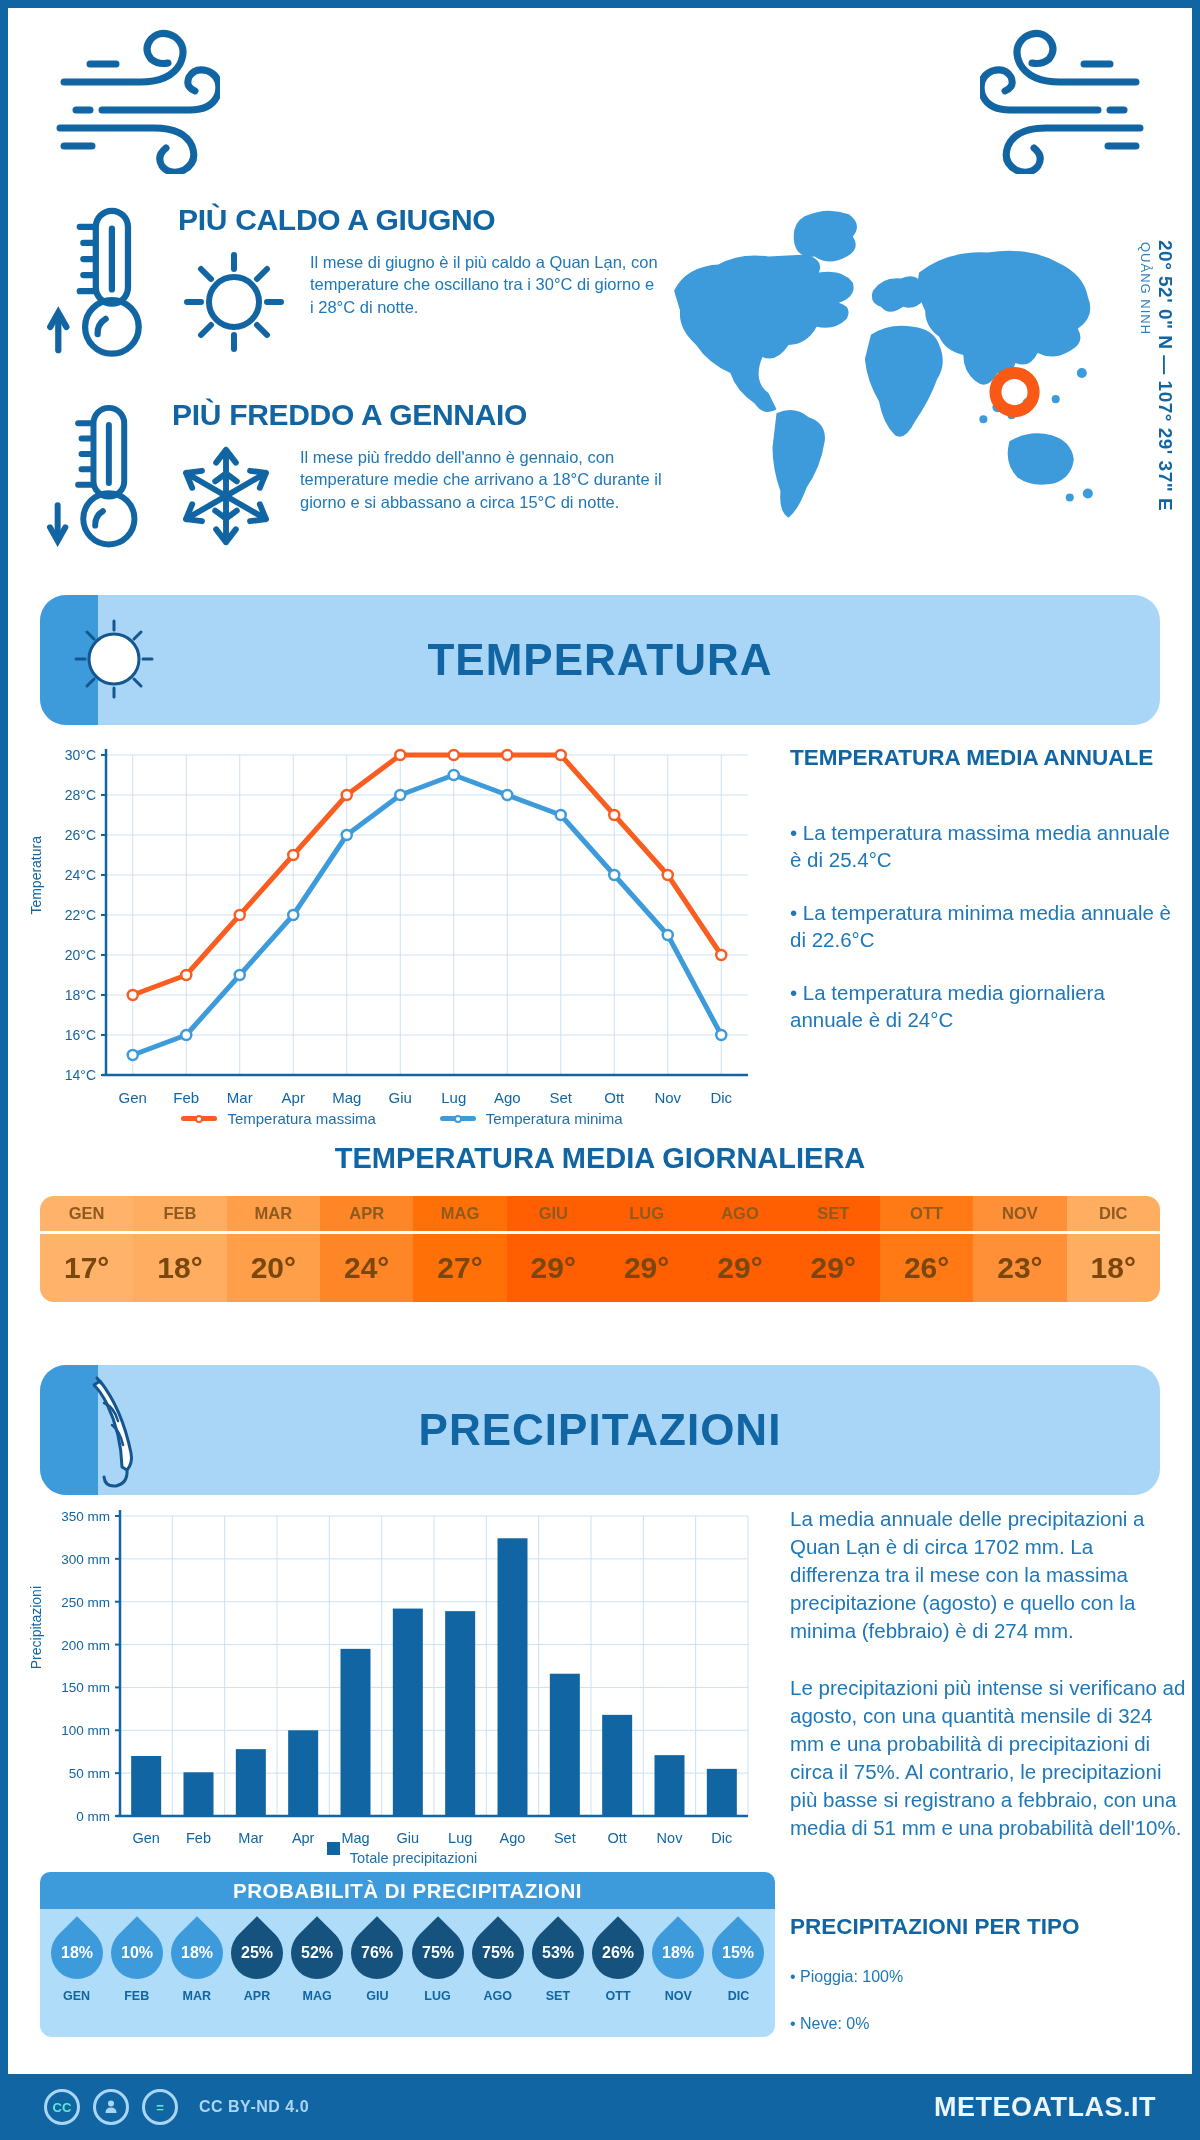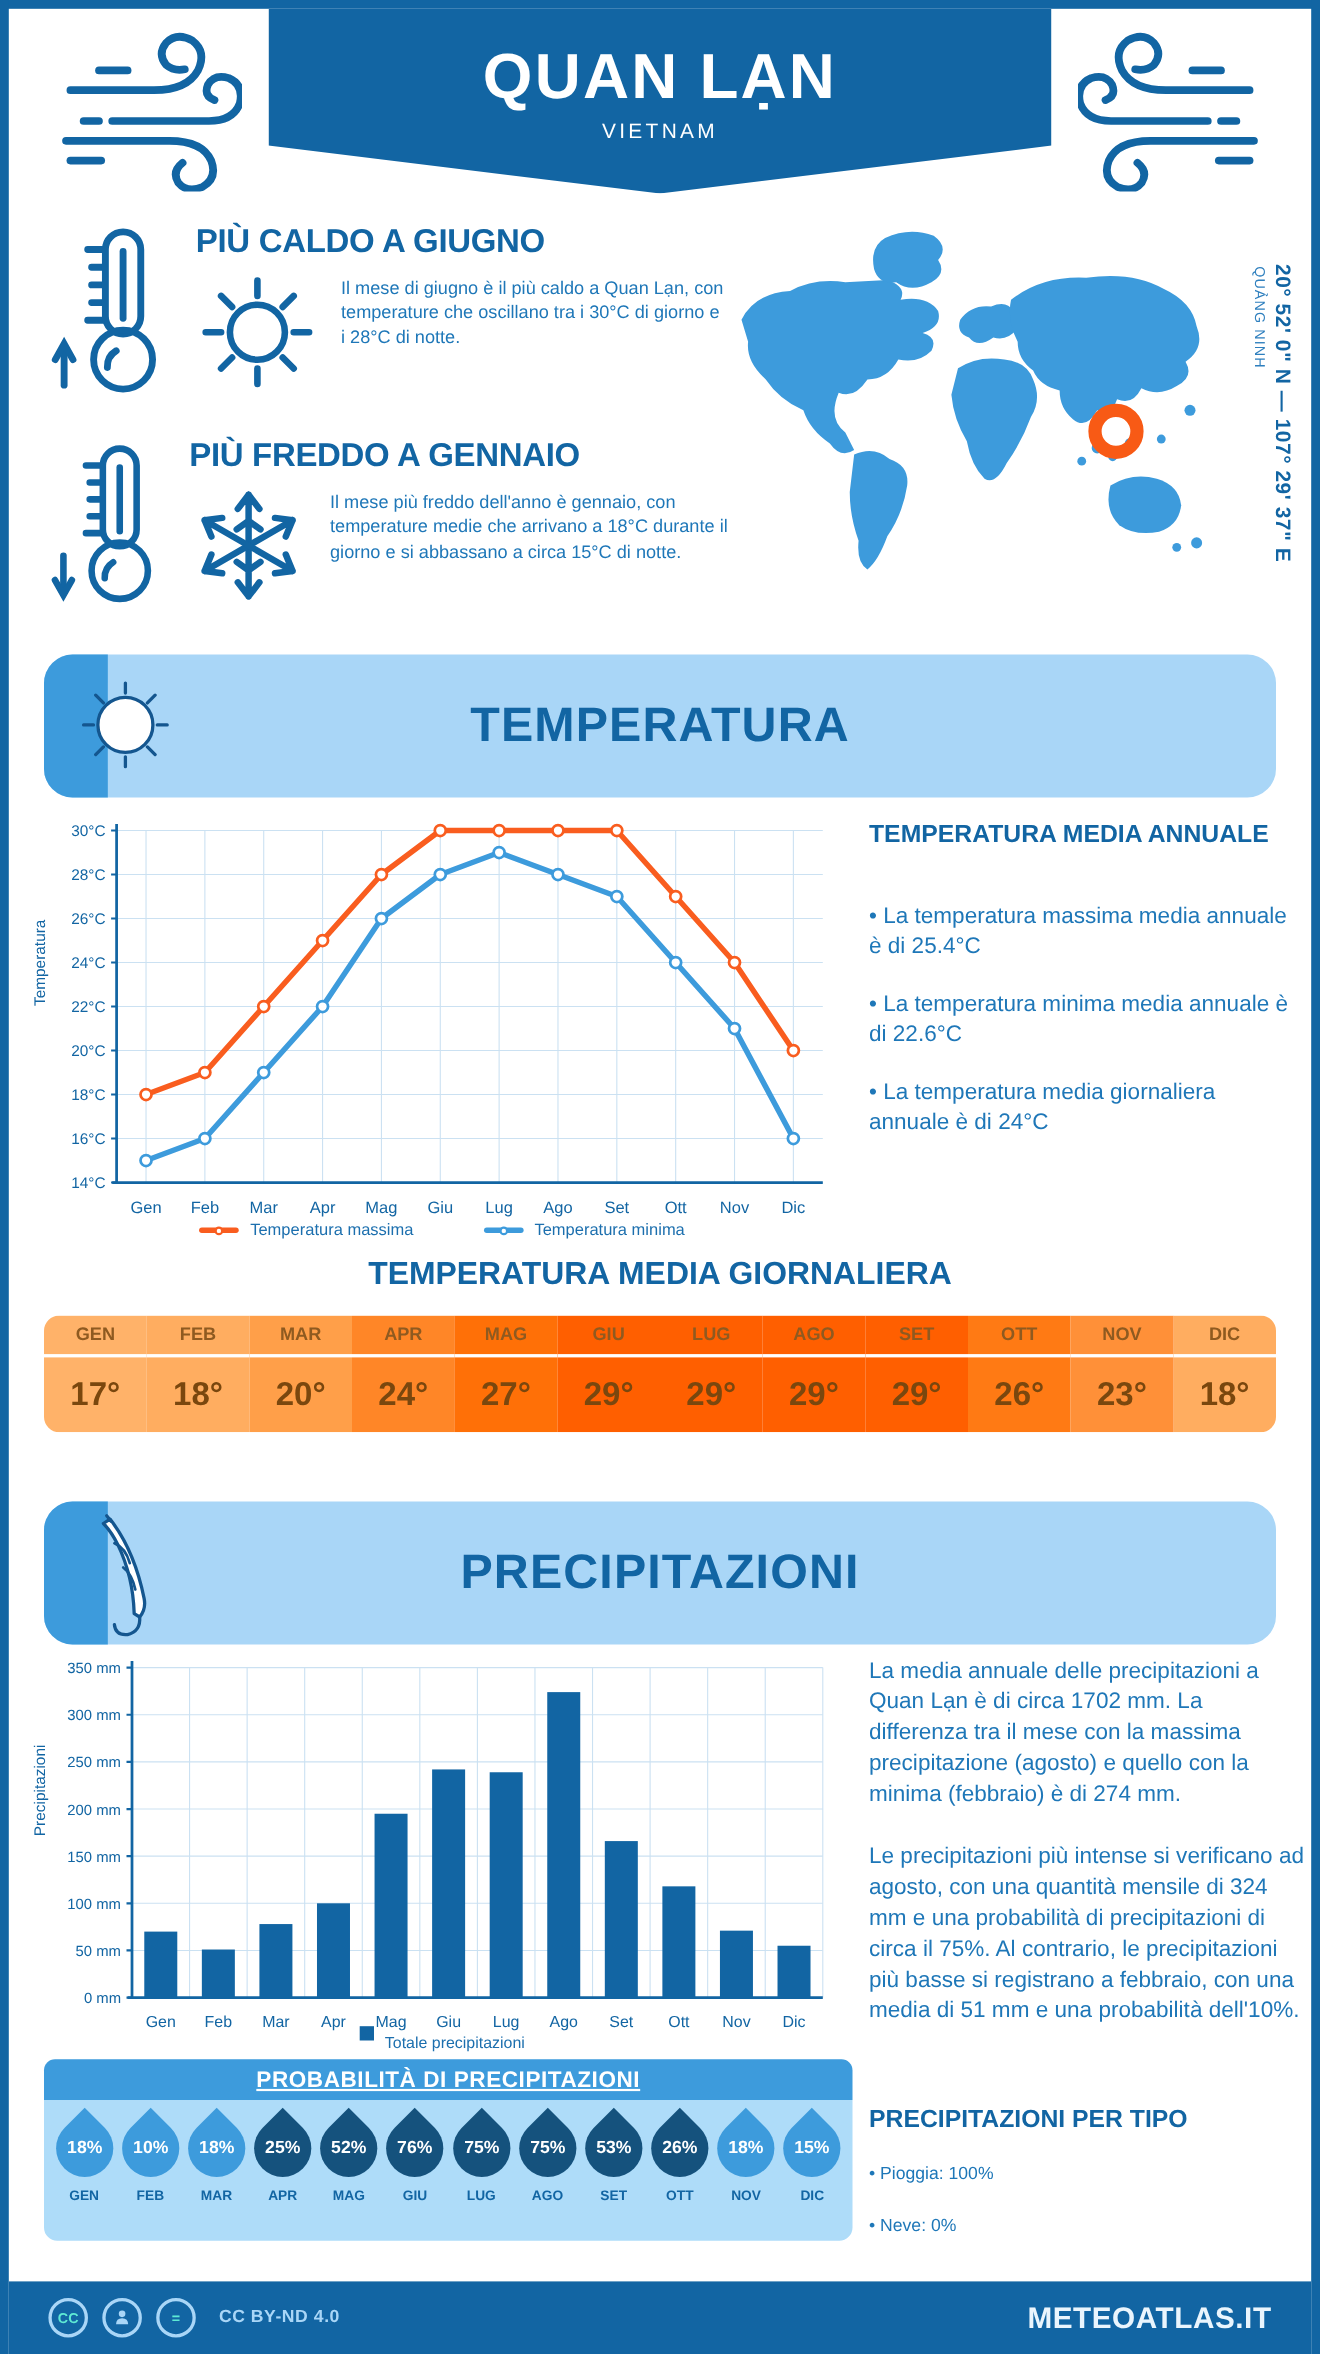--- a/index.html
+++ b/index.html
@@ -64,21 +64,21 @@
   
   .daily-title{left:0;top:1134px;width:1184px;text-align:center;font-size:29px;font-weight:bold;color:#1265A3;}
   .daily{left:32px;top:1188px;width:1120px;height:106px;display:flex;border-radius:14px;overflow:hidden;}
   .dcell{flex:1;display:flex;flex-direction:column;}
   .dmonth{height:38px;display:flex;align-items:center;justify-content:center;font-size:16.5px;font-weight:bold;
      color:#8F5A20;border-bottom:3px solid #fff;}
   .dval{flex:1;display:flex;align-items:center;justify-content:center;font-size:30px;font-weight:bold;color:#7A470E;}
 
   
   .prob-head{left:32px;top:1864px;width:735px;height:37px;background:#3D9BDC;border-radius:10px 10px 0 0;
-     display:flex;align-items:center;justify-content:center;color:#fff;font-size:20.5px;font-weight:bold;letter-spacing:.5px;text-decoration:underline;}
+     display:flex;align-items:center;justify-content:center;color:#fff;font-size:20.5px;font-weight:bold;letter-spacing:.5px;}
   .prob-panel{left:32px;top:1901px;width:735px;height:128px;background:#AEDCF9;border-radius:0 0 12px 12px;
      display:flex;align-items:flex-start;justify-content:space-between;padding:10px 8px 0 8px;}
   .drop-col{width:57px;display:flex;flex-direction:column;align-items:center;}
   .drop{width:52px;height:52px;border-radius:0 50% 50% 50%;transform:rotate(45deg);
      display:flex;align-items:center;justify-content:center;margin-top:8px;}
   .drop span{transform:rotate(-45deg);color:#fff;font-size:16px;font-weight:bold;}
   .drop-month{margin-top:10px;font-size:12.5px;font-weight:bold;color:#1265A3;}
 
   
   .footer{left:0;bottom:0;width:1184px;height:66px;background:#1265A3;display:flex;align-items:center;
@@ -110,24 +110,20 @@
     <svg width="172" height="152" viewBox="0 0 172 152" fill="none" stroke="#1265A3" stroke-width="7" stroke-linecap="round">
       <path d="M16 60 H92 Q122 60 132 42 Q140 25 127 15 Q113 7 103 17 Q95 27 103 37 Q110 43 120 41"></path>
       <path d="M54 88 H142 Q164 88 170 72 Q174 55 160 49 Q147 45 141 55 Q137 65 147 69"></path>
       <path d="M12 106 H106 Q136 106 144 124 Q150 140 136 148 Q122 154 114 144 Q108 134 118 126"></path>
       <path d="M42 42 h26"></path>
         <path d="M28 88 h14"></path>
         <path d="M16 124 h28"></path>
     </svg>
   </div>
 
-  <div class="abs header-band">
-    <div class="header-title">QUAN LẠN</div>
-    <div class="header-sub">VIETNAM</div>
-  </div>
 
   <div class="abs intro warm">
     <svg width="140" height="172" viewBox="0 0 150 175" fill="none" stroke="#1265A3" stroke-width="7" stroke-linecap="round">
       <path d="M16 166 V126"></path>
         <path d="M7 140 L16 124 L25 140" fill="none"></path>
       <path d="M40 28 h16 M44 46 h12 M44 64 h12 M44 82 h12 M40 100 h16"></path>
       <rect x="58" y="10" width="36" height="104" rx="18"></rect>
       <path d="M76 30 V98"></path>
       <circle cx="76" cy="140" r="30"></circle>
       <path d="M60 148 a19 19 0 0 1 9 -17"></path>

